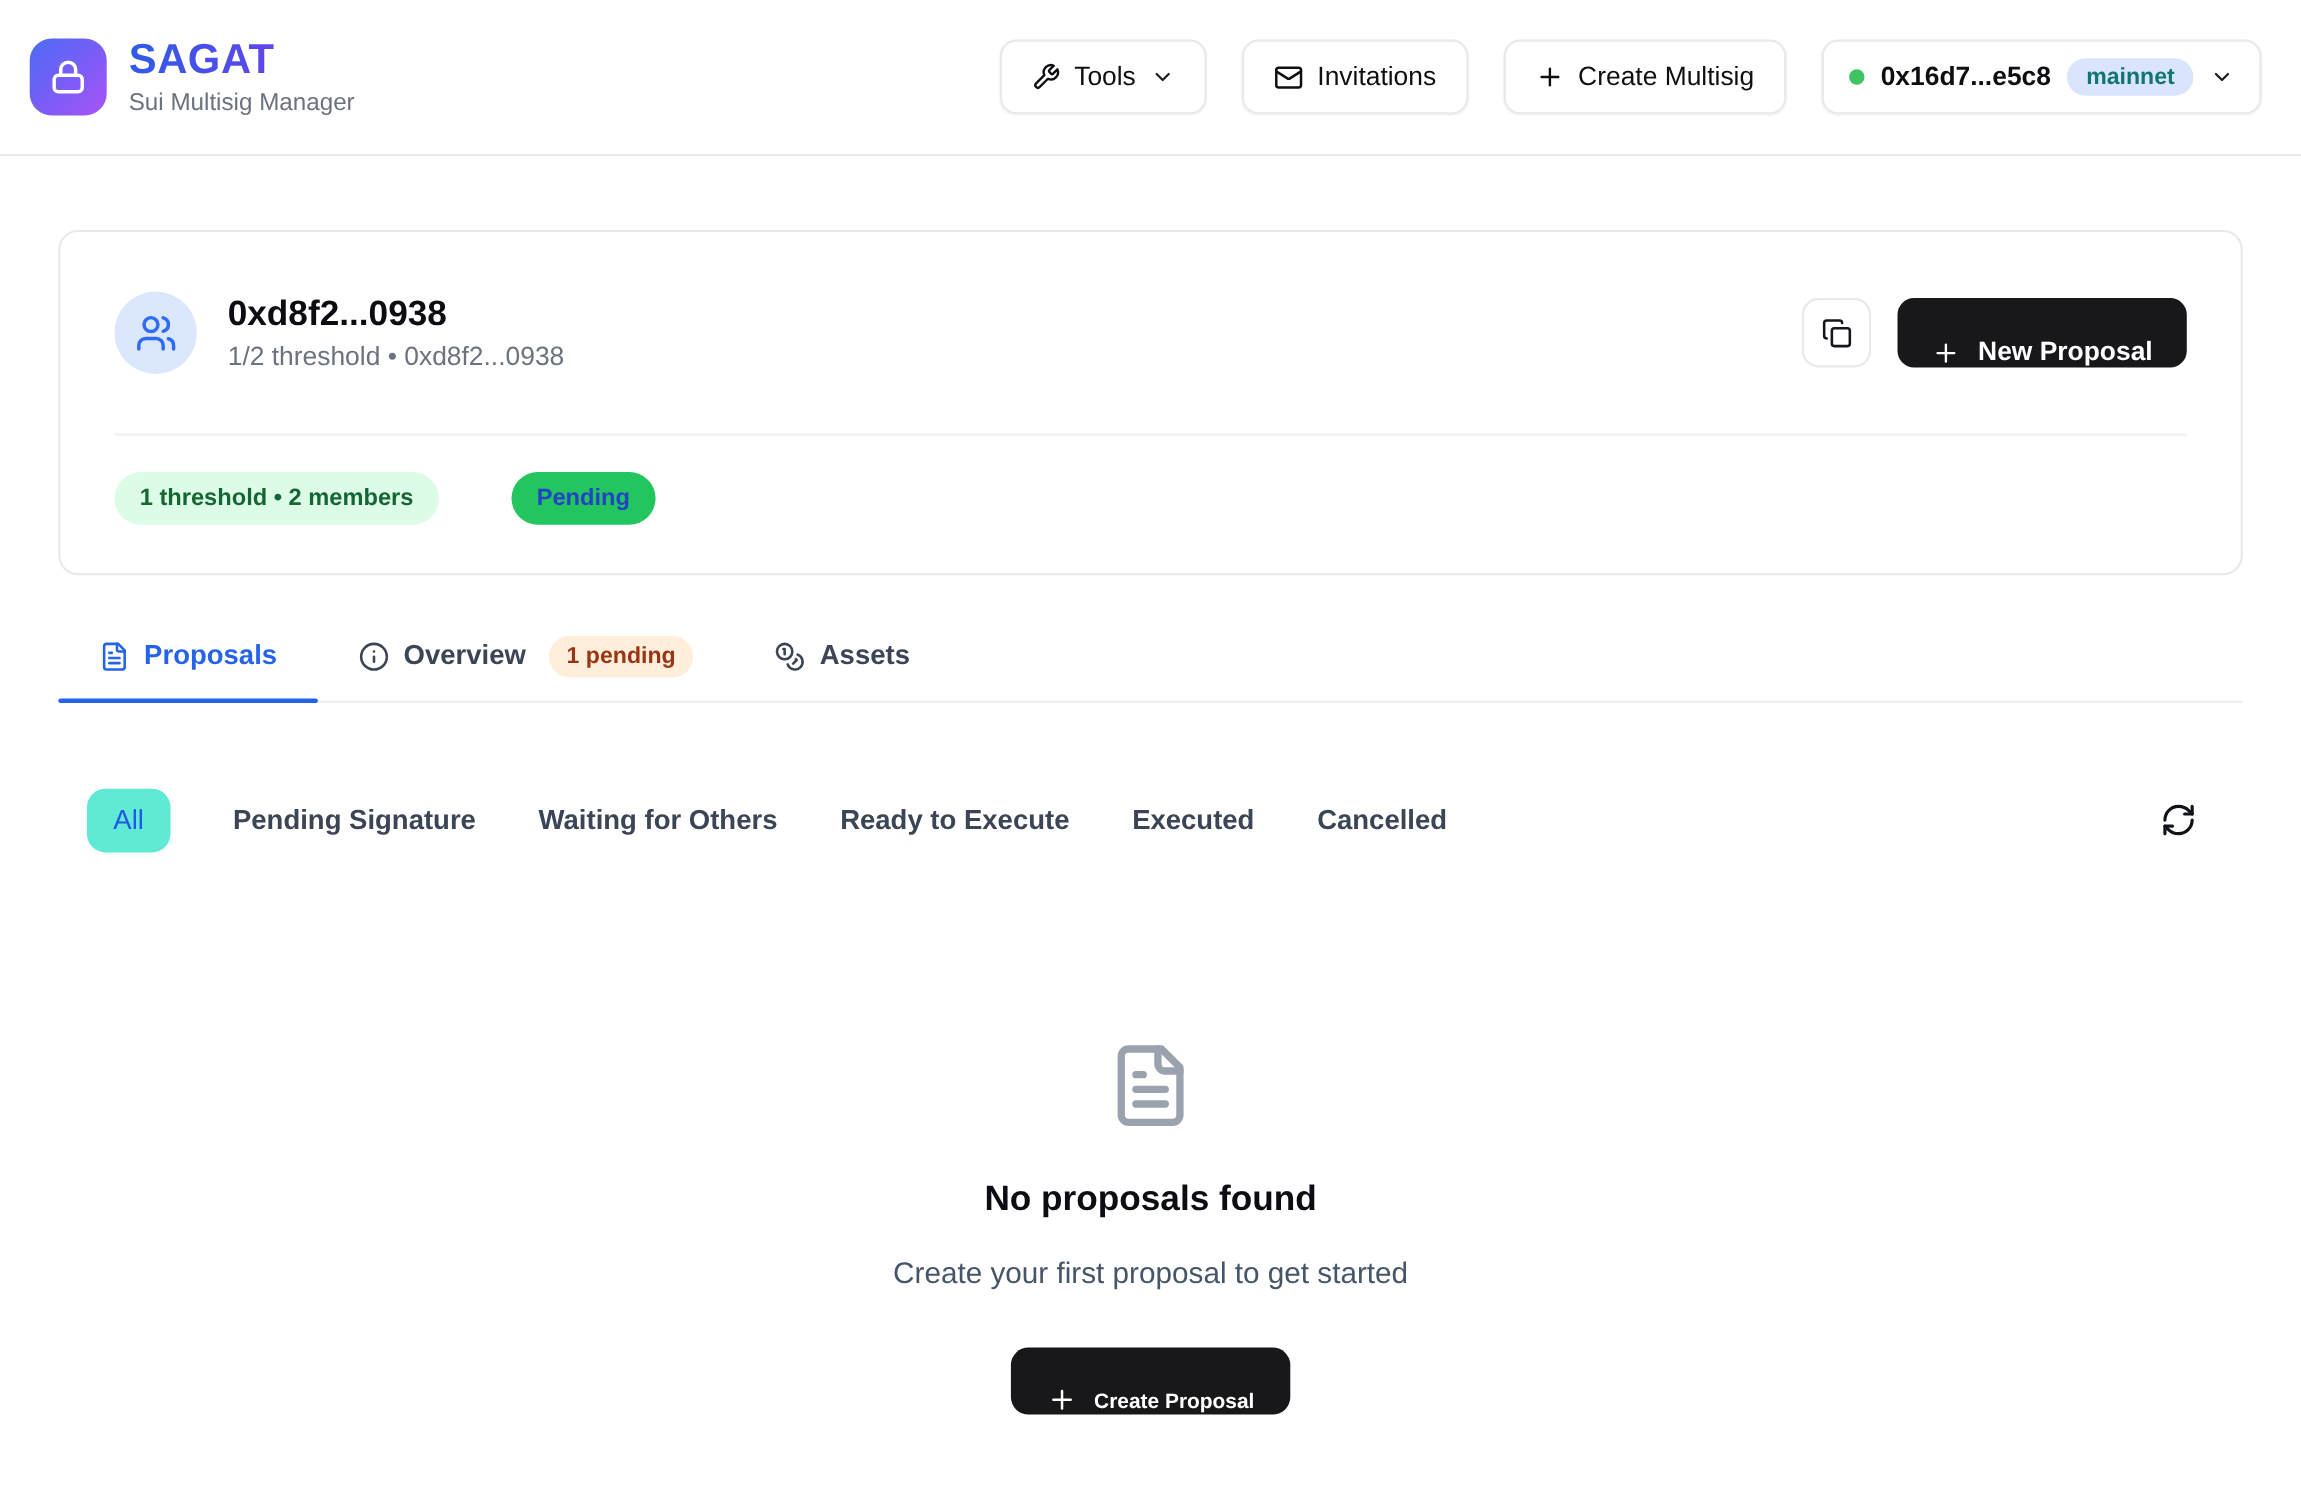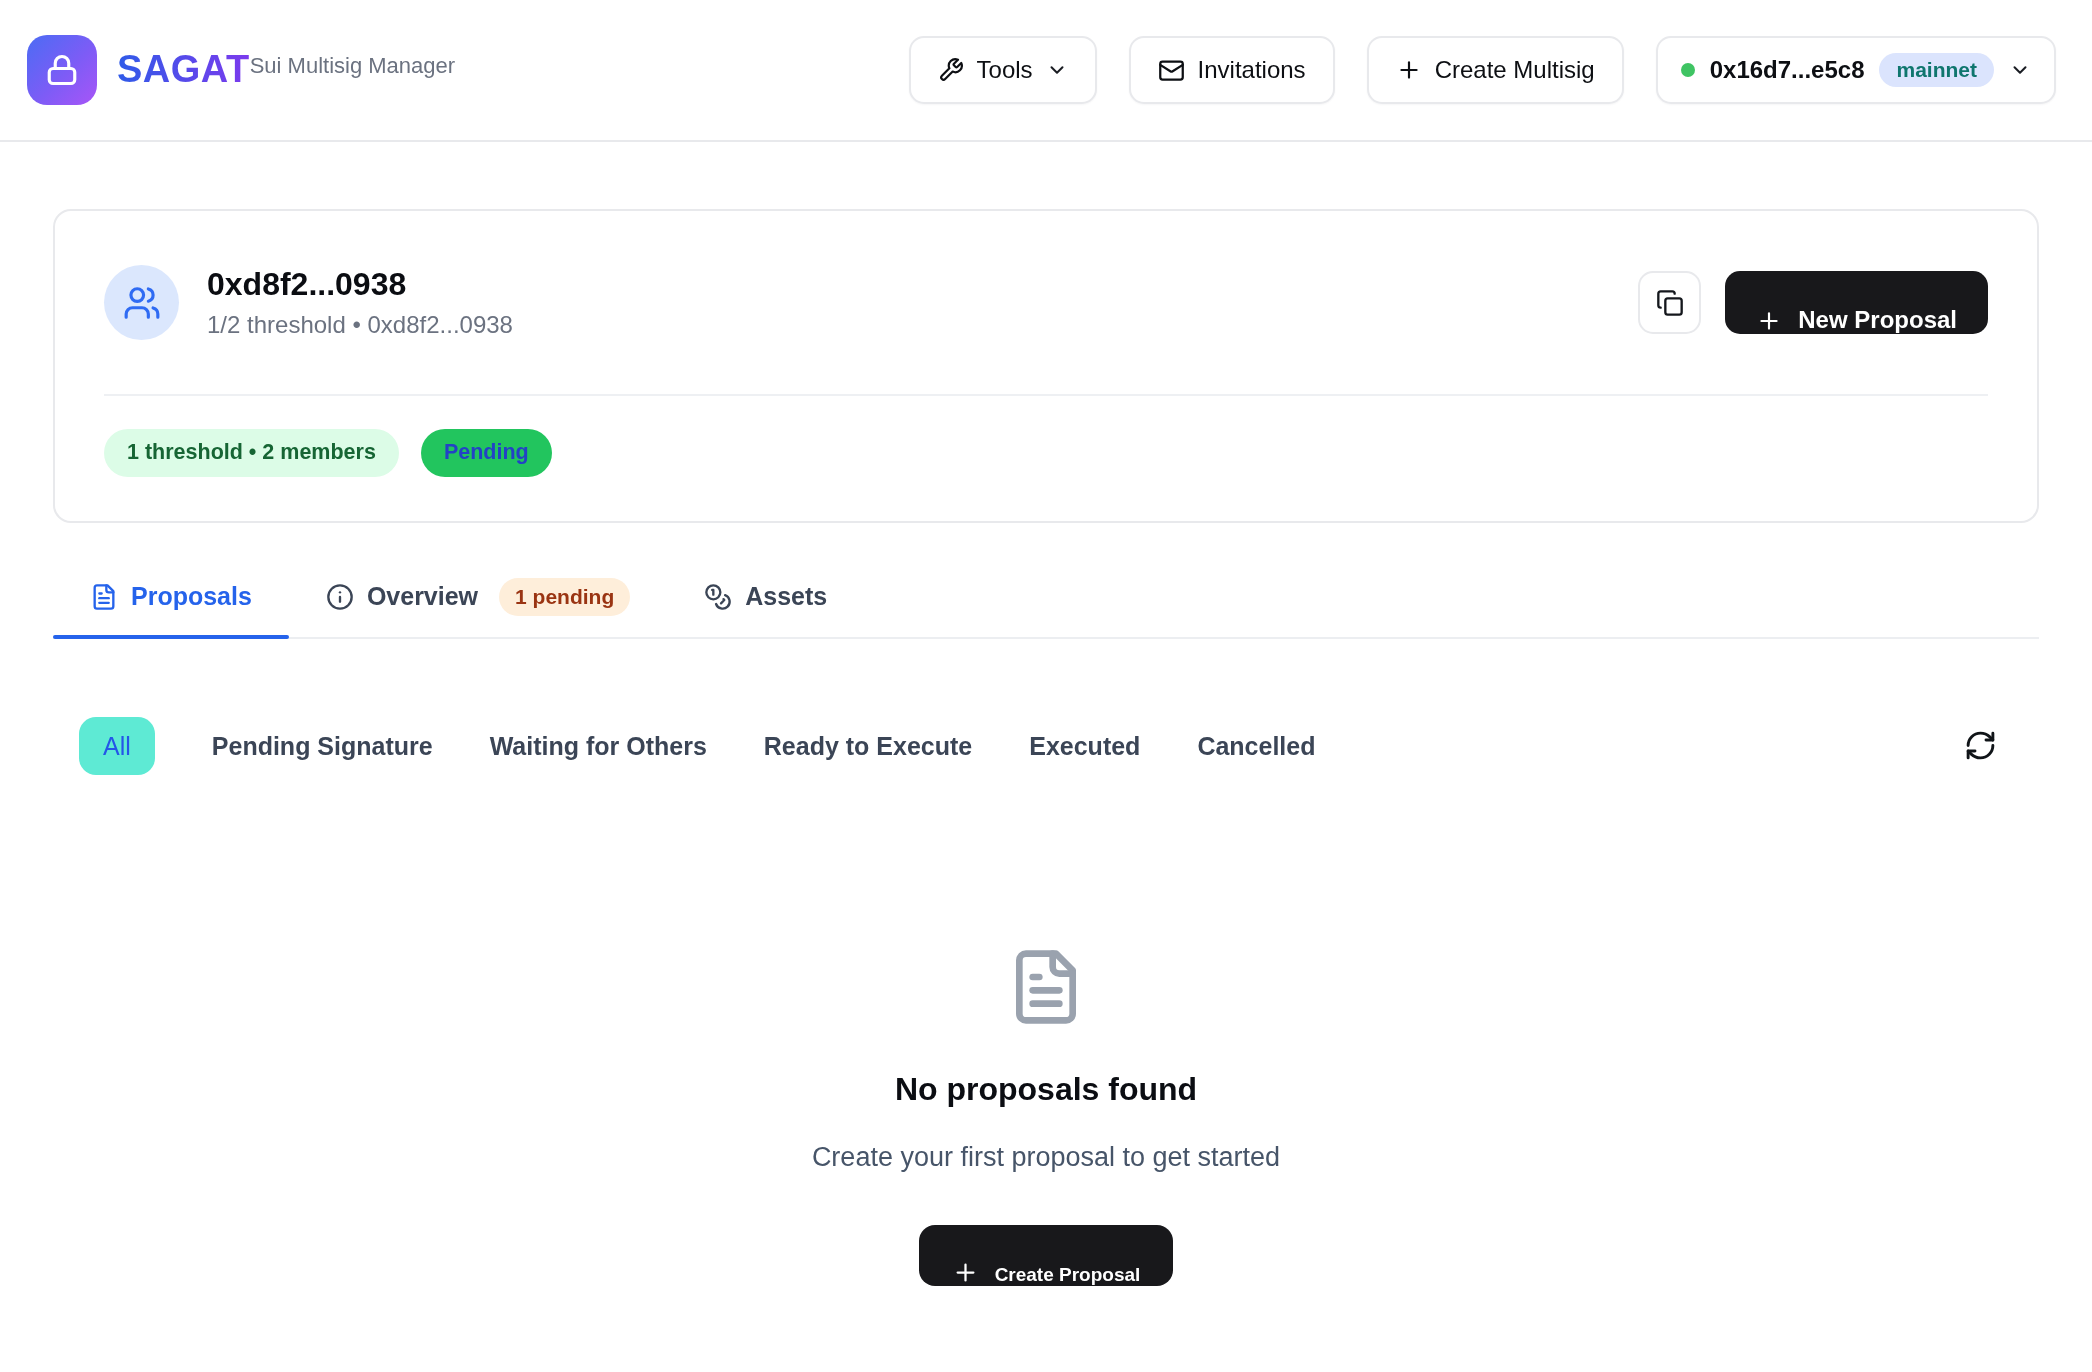--- a/index.html
+++ b/index.html
@@ -20,21 +20,21 @@
     border-bottom: 2px solid #e8e9ec;
     background: #fff;
   }
   .brand { display: flex; align-items: center; gap: 20px; }
   .logo-box {
     width: 70px; height: 70px; border-radius: 20px;
     background: linear-gradient(135deg, #4b6cf4 0%, #7d5cf6 55%, #a855f7 100%);
     display: flex; align-items: center; justify-content: center;
     color: #ffffff;
   }
-  .brand-text { display: flex; }
+  .brand-text { display: flex; flex-direction: column; }
   .app-name {
     font-size: 38px; font-weight: 800; letter-spacing: 0.5px; line-height: 1.1;
     background: linear-gradient(90deg, #2f5be8 0%, #7c3aed 100%);
     -webkit-background-clip: text; background-clip: text;
     color: transparent; -webkit-text-fill-color: transparent;
   }
   .app-tagline { font-size: 22px; color: #6b7280; margin-top: 4px; }
 
   .header-actions { display: flex; align-items: center; gap: 32px; }
   .hbtn {
@@ -79,21 +79,21 @@
   }
   .dark-btn {
     display: inline-flex; align-items: flex-end; gap: 16px;
     height: 63px; padding: 0 31px;
     background: #18181b; color: #fff;
     border: none; border-radius: 15px;
     font-family: inherit; font-size: 24px; font-weight: 600;
     cursor: pointer;
   }
   .card-divider { height: 2px; background: #eef0f3; margin-top: 54px; }
-  .card-badges { display: flex; align-items: center; gap: 22px; margin-top: 33px; }
+  .card-badges { display: flex; align-items: center; gap: 66px; margin-top: 33px; }
   .pill {
     display: inline-flex; align-items: center;
     font-size: 21.5px; font-weight: 600;
     padding: 12px 23px; border-radius: 999px; line-height: 1.1;
   }
   .pill-green { background: #dcfce7; color: #166534; }
   .pill-blue { background: #22c55e; color: #2342c6; }
 
   
   .tabs { margin-top: 55px; display: flex; border-bottom: 2px solid #eceef1; }

